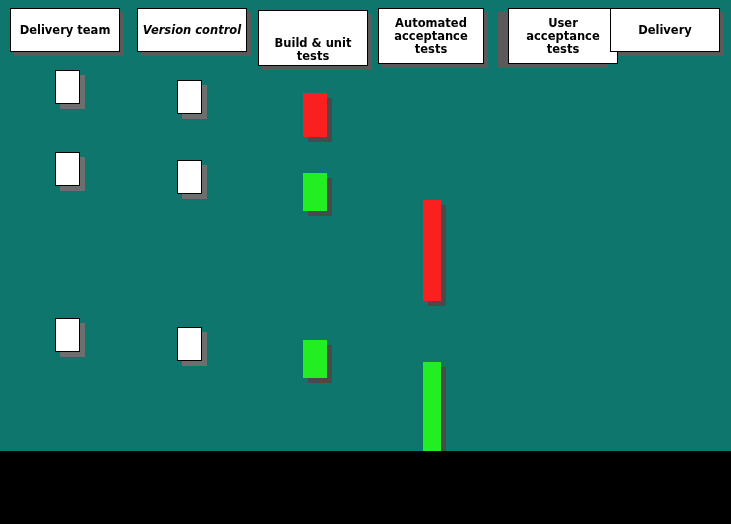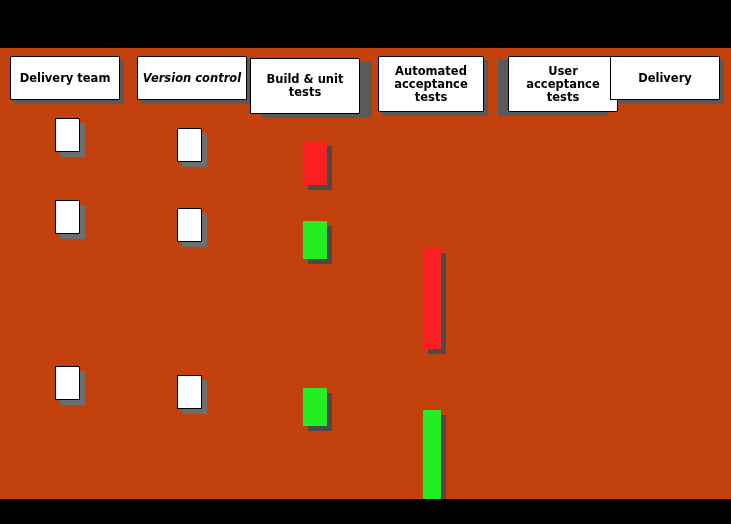--- a/index.html
+++ b/index.html
@@ -4,24 +4,23 @@
 <style>
   html, body {
     margin: 0;
     padding: 0;
     background: #000000;
   }
   #stage {
     position: relative;
     width: 731px;
     height: 451px;
-    background: #c2410c;
+    background: #0f766e;
     overflow: hidden;
     font-family: "DejaVu Sans", "Liberation Sans", sans-serif;
-    margin-top: 48px;
   }
 
   
   .col-header {
     position: absolute;
     box-sizing: border-box;
     background: #ffffff;
     border: 1px solid #000000;
     color: #000000;
     font-weight: bold;
@@ -78,21 +77,21 @@
   <div id="headers-layer">
       <div class="col-header-shadow" style="left: 14px; top: 12px; width: 110px; height: 44px; background: rgb(90, 90, 90);"></div>
       <div class="col-header" style="left: 10px; top: 8px; width: 110px; height: 44px; background: rgb(255, 255, 255); color: rgb(0, 0, 0);">
         <span class="hdr-label">Delivery team</span>
       </div>
       <div class="col-header-shadow" style="left: 141px; top: 12px; width: 110px; height: 44px; background: rgb(90, 90, 90);"></div>
       <div class="col-header" style="left: 137px; top: 8px; width: 110px; height: 44px; background: rgb(255, 255, 255); color: rgb(0, 0, 0); font-style: italic;">
         <span class="hdr-label">Version control</span>
       </div>
       <div class="col-header-shadow" style="left: 262px; top: 14px; width: 110px; height: 56px; background: rgb(90, 90, 90);"></div>
-      <div class="col-header" style="left: 250px; top: 10px; width: 110px; height: 56px; background: rgb(255, 255, 255); color: rgb(0, 0, 0);">
+      <div class="col-header" style="left: 258px; top: 10px; width: 110px; height: 56px; background: rgb(255, 255, 255); color: rgb(0, 0, 0); align-items: flex-end;">
         <span class="hdr-label">Build &amp; unit
 tests</span>
       </div>
       <div class="col-header-shadow" style="left: 382px; top: 12px; width: 106px; height: 56px; background: rgb(90, 90, 90);"></div>
       <div class="col-header" style="left: 378px; top: 8px; width: 106px; height: 56px; background: rgb(255, 255, 255); color: rgb(0, 0, 0); align-items: center;">
         <span class="hdr-label">Automated
 acceptance tests</span>
       </div>
       <div class="col-header-shadow" style="left: 498px; top: 12px; width: 110px; height: 56px; background: rgb(90, 90, 90);"></div>
       <div class="col-header" style="left: 508px; top: 8px; width: 110px; height: 56px; background: rgb(255, 255, 255); color: rgb(0, 0, 0);">

